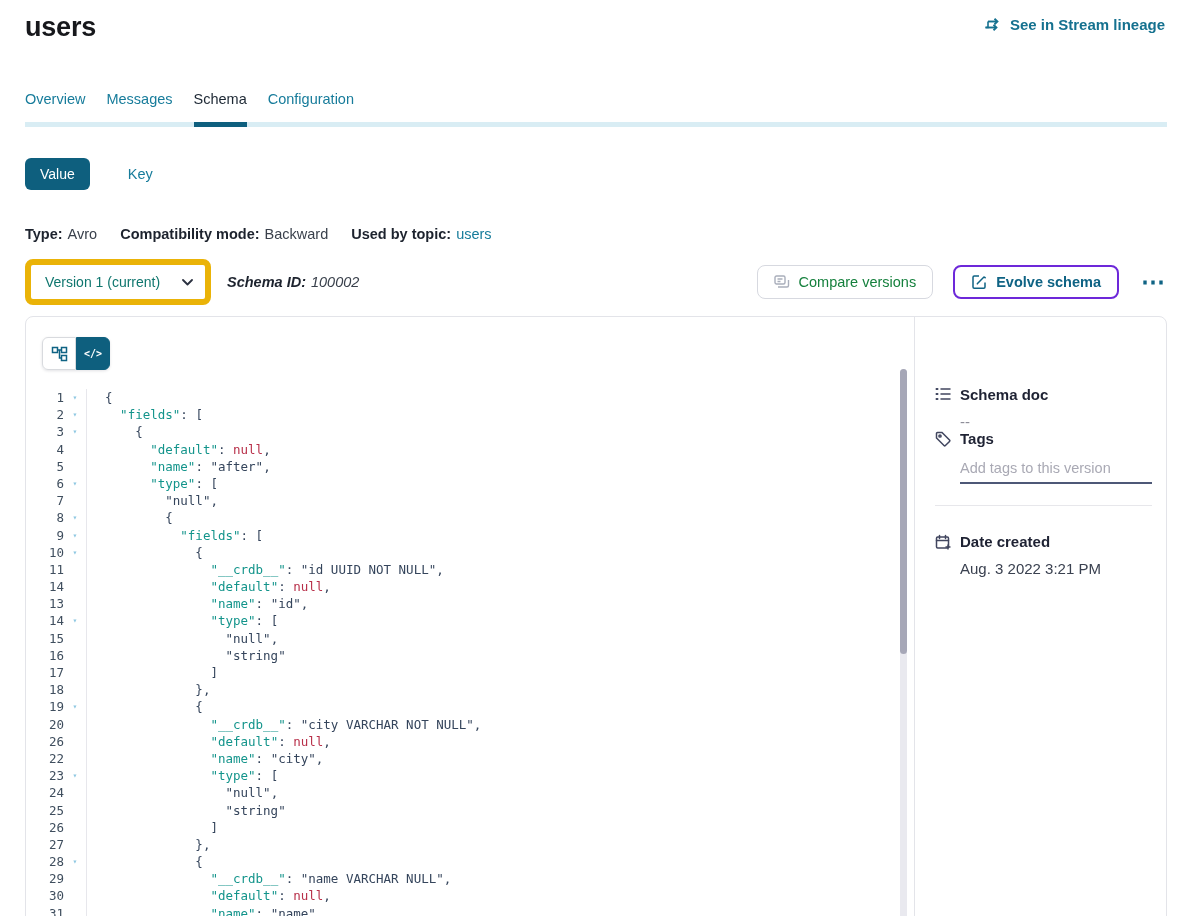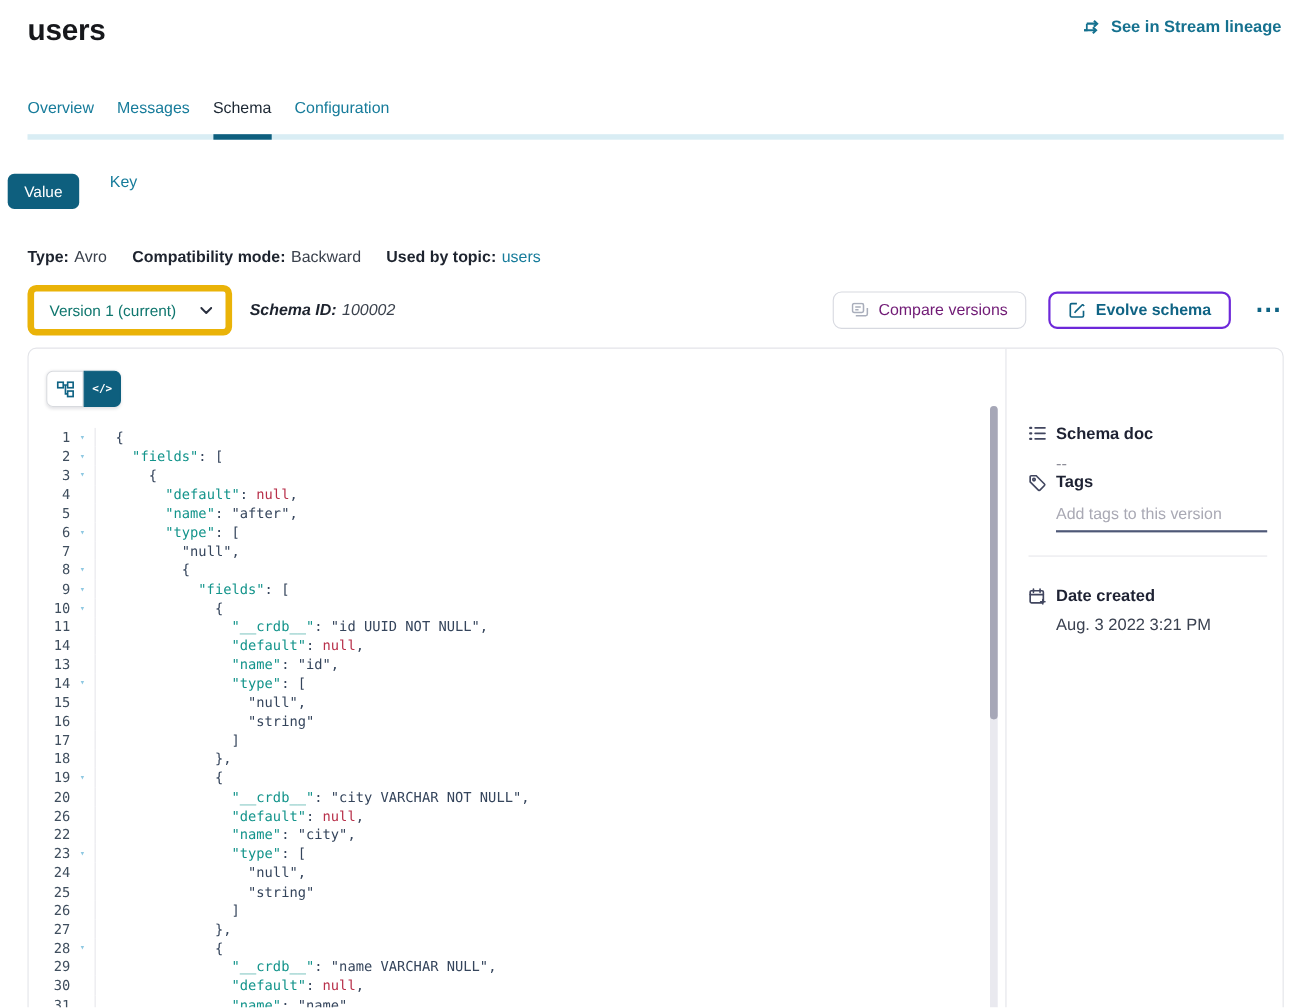--- a/index.html
+++ b/index.html
@@ -12,41 +12,41 @@
   .lineage{position:absolute;top:16px;right:24px;display:flex;align-items:center;gap:8px;
            color:#15718f;font-size:15px;font-weight:600;cursor:pointer;text-decoration:none;}
 
   
   .tabs{display:flex;gap:21px;margin:49px 22px 0 25px;border-bottom:5px solid #d9edf4;}
   .tab{position:relative;padding-bottom:15px;font-size:14.5px;color:#177c9b;cursor:pointer;}
   .tab.active{color:#1c2733;}
   .tab.active::after{content:"";position:absolute;left:0;right:0;bottom:-5px;height:5px;background:#0e5f7e;}
 
   
-  .vk-row{margin:31px 0 0 7px;display:flex;gap:28px;}
+  .vk-row{margin:31px 0 0 25px;display:flex;align-items:center;gap:38px;}
   .vbtn{height:32px;padding:0 15px;background:#0e5f7e;color:#fff;border:none;border-radius:6px;
         font-size:14px;font-family:inherit;cursor:pointer;}
   .kbtn{color:#177c9b;font-size:14.5px;cursor:pointer;}
 
   
   .meta-row{margin:36px 0 0 25px;font-size:14.5px;display:flex;}
   .meta-group{margin-right:23px;}
   .meta-label{font-weight:700;color:#1d232e;}
   .meta-value{color:#3a414c;margin-left:5px;}
   .meta-link{color:#177c9b;margin-left:5px;cursor:pointer;}
 
   
   .version-row{margin:17px 22px 0 25px;display:flex;align-items:center;}
   .select{width:148px;height:34px;border:6px solid #eab308;border-radius:8px;display:flex;align-items:center;
           justify-content:space-between;padding:0 12px 0 14px;font-size:14px;color:#0f766e;cursor:pointer;background:#fff;}
   .sid{margin-left:16px;font-size:14.5px;font-style:italic;}
   .actions{margin-left:auto;display:flex;align-items:center;gap:20px;}
   .btn{height:34px;padding:0 16px;border-radius:8px;background:#fff;font-size:14.5px;display:flex;
        gap:9px;align-items:center;font-family:inherit;cursor:pointer;}
-  .btn-compare{border:1px solid #d7d9e0;color:#701a75;}
+  .btn-compare{border:1px solid #d7d9e0;color:#15803d;}
   .btn-evolve{border:2px solid #6d28d9;color:#0f6384;font-weight:600;}
   .btn-more{border:none;background:none;color:#0f6384;font-size:24px;line-height:10px;padding:0 2px;cursor:pointer;font-weight:700;}
 
   
   .panel{margin:11px 22px 0 25px;height:617px;border:1px solid #e3e4e9;border-radius:8px 8px 0 0;
          display:flex;background:#fff;overflow:hidden;box-sizing:border-box;}
   .editor{flex:1;position:relative;min-width:0;overflow:hidden;}
   .viewtoggle{position:absolute;top:20px;left:16px;display:flex;border-radius:6px;box-shadow:0 1px 3px rgba(20,20,40,.12);}
   .vt-btn{width:34px;height:33px;display:flex;align-items:center;justify-content:center;border:1px solid #d8dade;
           background:#fff;color:#0f6384;cursor:pointer;padding:0;}

